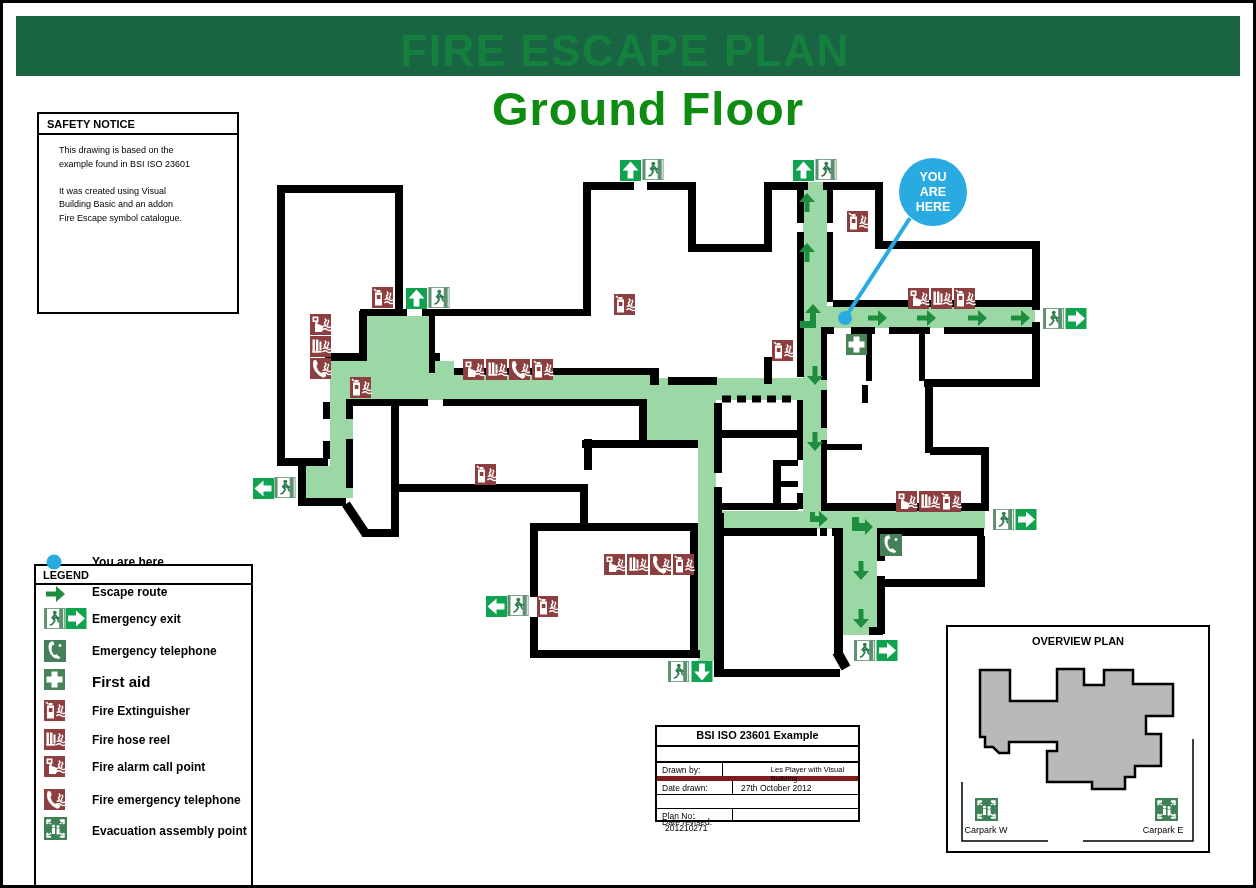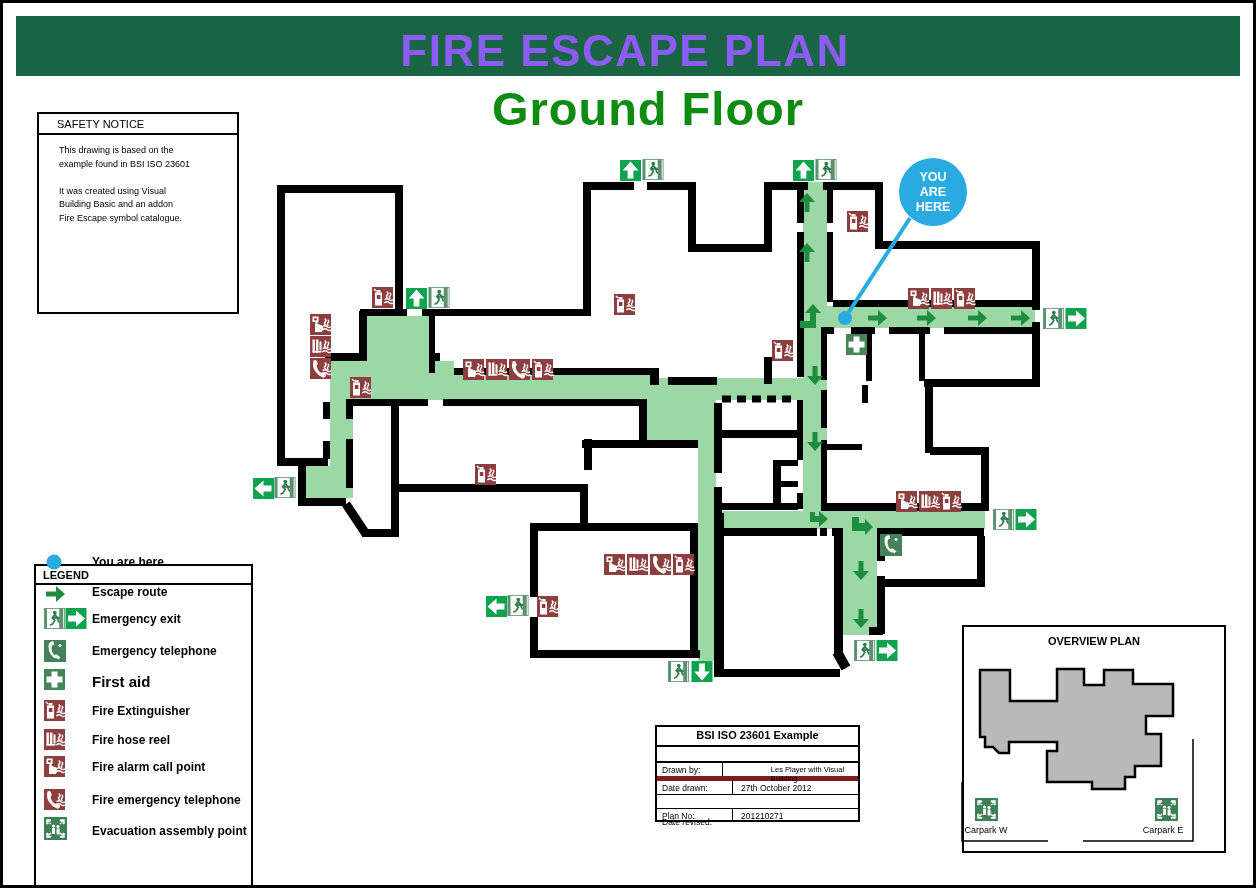--- a/index.html
+++ b/index.html
@@ -8,27 +8,27 @@
   .frame{position:absolute;left:0;top:0;width:1250px;height:882px;border:3px solid #000;}
   .abs{position:absolute;}
 </style>
 </head>
 <body>
 
 <div class="frame"></div>
 
 <div class="abs" style="left:16px;top:16px;width:1224px;height:60px;background:#186443;"></div>
 
-<div class="abs" style="left:13px;top:26px;width:1224px;text-align:center;color:#8b5cf6;font-size:44px;font-weight:bold;letter-spacing:1.5px;">FIRE ESCAPE PLAN</div>
+<div class="abs" style="left:13px;top:26px;width:1224px;text-align:center;color:#15803d;font-size:44px;font-weight:bold;letter-spacing:1.5px;">FIRE ESCAPE PLAN</div>
 
 <div class="abs" style="left:36px;top:81px;width:1224px;text-align:center;color:#0e8c12;font-size:47px;font-weight:bold;letter-spacing:1px;">Ground Floor</div>
 
 <div class="abs" style="left:37px;top:112px;width:198px;height:198px;border:2px solid #000;">
 
-  <div style="border-bottom:2px solid #000;font-size:11px;font-weight:normal;padding:4px 0 3px 18px;">SAFETY NOTICE</div>
+  <div style="border-bottom:2px solid #000;font-size:11px;font-weight:bold;padding:4px 0 3px 8px;">SAFETY NOTICE</div>
 
   <div style="font-size:9px;line-height:13.5px;padding:9px 6px 0 20px;">
     This drawing is based on the<br>example found in BSI ISO 23601<br><br>
     It was created using Visual<br>Building Basic and an addon<br>Fire Escape symbol catalogue.
   </div>
 </div>
 
 <div class="abs" style="left:34px;top:528px;width:215px;height:322px;border:2px solid #000;margin-top:36px;">
 
   <div style="border-bottom:2px solid #000;font-size:11px;font-weight:bold;padding:3px 0 2px 7px;">LEGEND</div>
@@ -122,27 +122,27 @@
   <div style="height:13px;border-bottom:1px solid #000;display:flex;">
       <div style="width:70px;border-right:1px solid #000;padding:2px 0 0 5px;">Date drawn:</div>
       <div style="padding:2px 0 0 8px;">27th October 2012</div>
     </div>
 
   <div style="height:13px;border-bottom:1px solid #000;display:flex;">
       <div style="width:70px;border-right:1px solid #000;padding:2px 0 0 5px;margin-top:20px;">Date revised:</div>
       <div></div>
     </div>
 
-  <div style="height:13px;display:flex;">
+  <div style="height:13px;display:flex;flex-direction:column;">
       <div style="width:70px;border-right:1px solid #000;padding:2px 0 0 5px;">Plan No:</div>
       <div style="padding:2px 0 0 8px;">201210271</div>
     </div>
 </div>
 
-<div class="abs" style="left:946px;top:625px;width:260px;height:224px;border:2px solid #000;margin-left:16px;">
+<div class="abs" style="left:946px;top:625px;width:260px;height:224px;border:2px solid #000;">
 
   <div style="text-align:center;font-weight:bold;font-size:11px;padding-top:8px;">OVERVIEW PLAN</div>
 </div>
 
 <svg id="plan" class="abs" style="left:0;top:0;" width="1256" height="888" viewBox="0 0 1256 888">
 <defs>
 <g id="flames">
         <path d="M3.2 1.2 q2.2 1.5 0.6 3.2 q-1.8 1.6 0.4 3.2" stroke="#fff" stroke-width="1.5" fill="none"></path>
 <path d="M6.2 2.2 q1.8 1.5 0.4 3 q-1.6 1.5 0.3 3" stroke="#fff" stroke-width="1.4" fill="none"></path>
 <path d="M1.2 9.2 q2.6 -1.8 4.4 0 q1.8 1.6 4 0.2" stroke="#fff" stroke-width="1.5" fill="none"></path>

